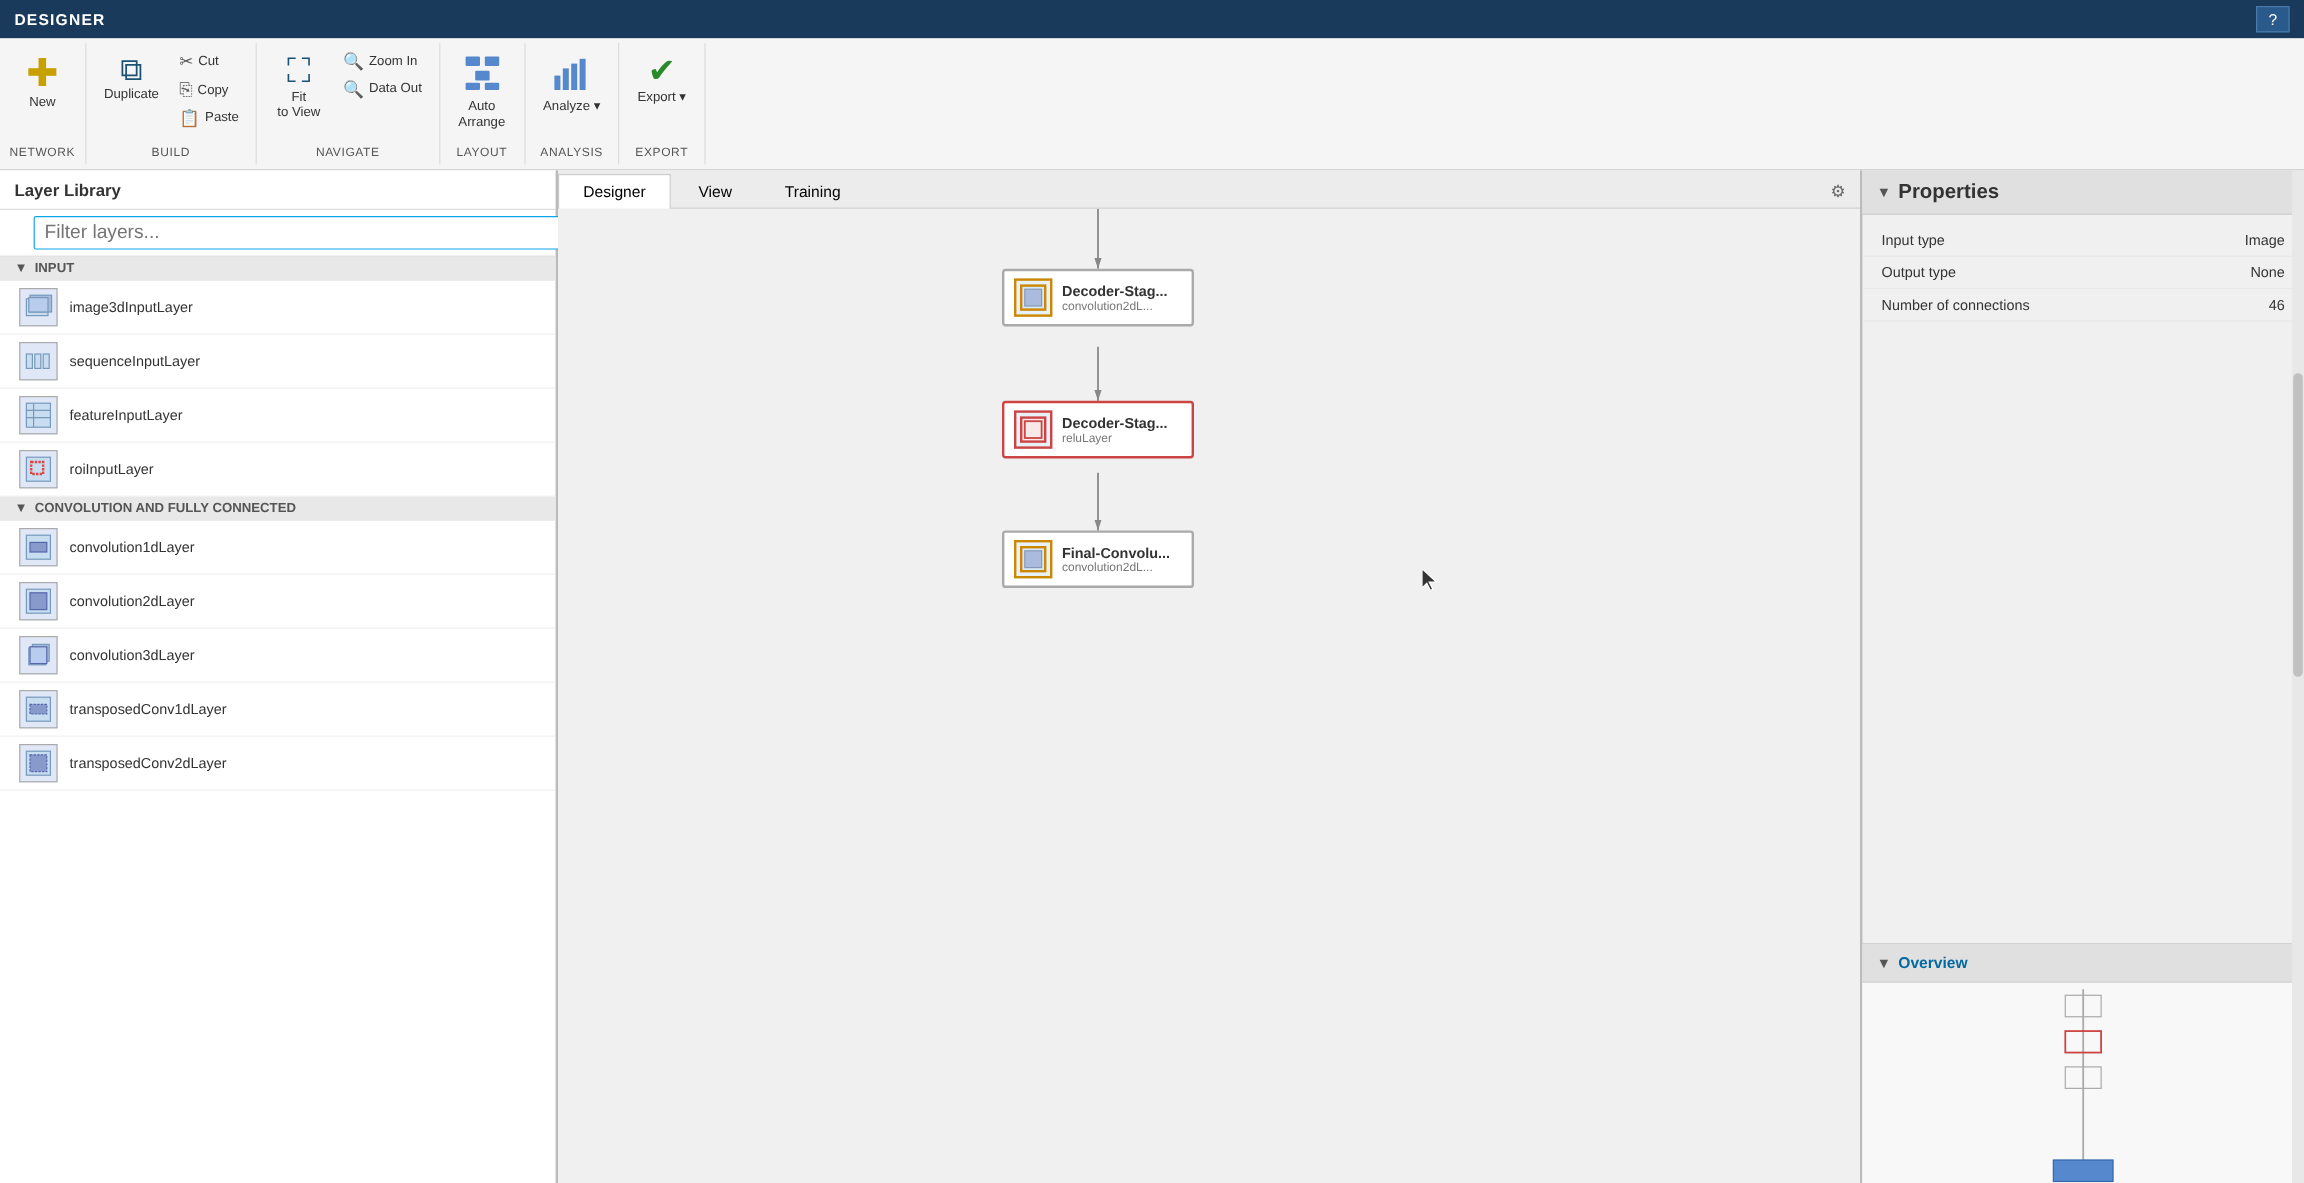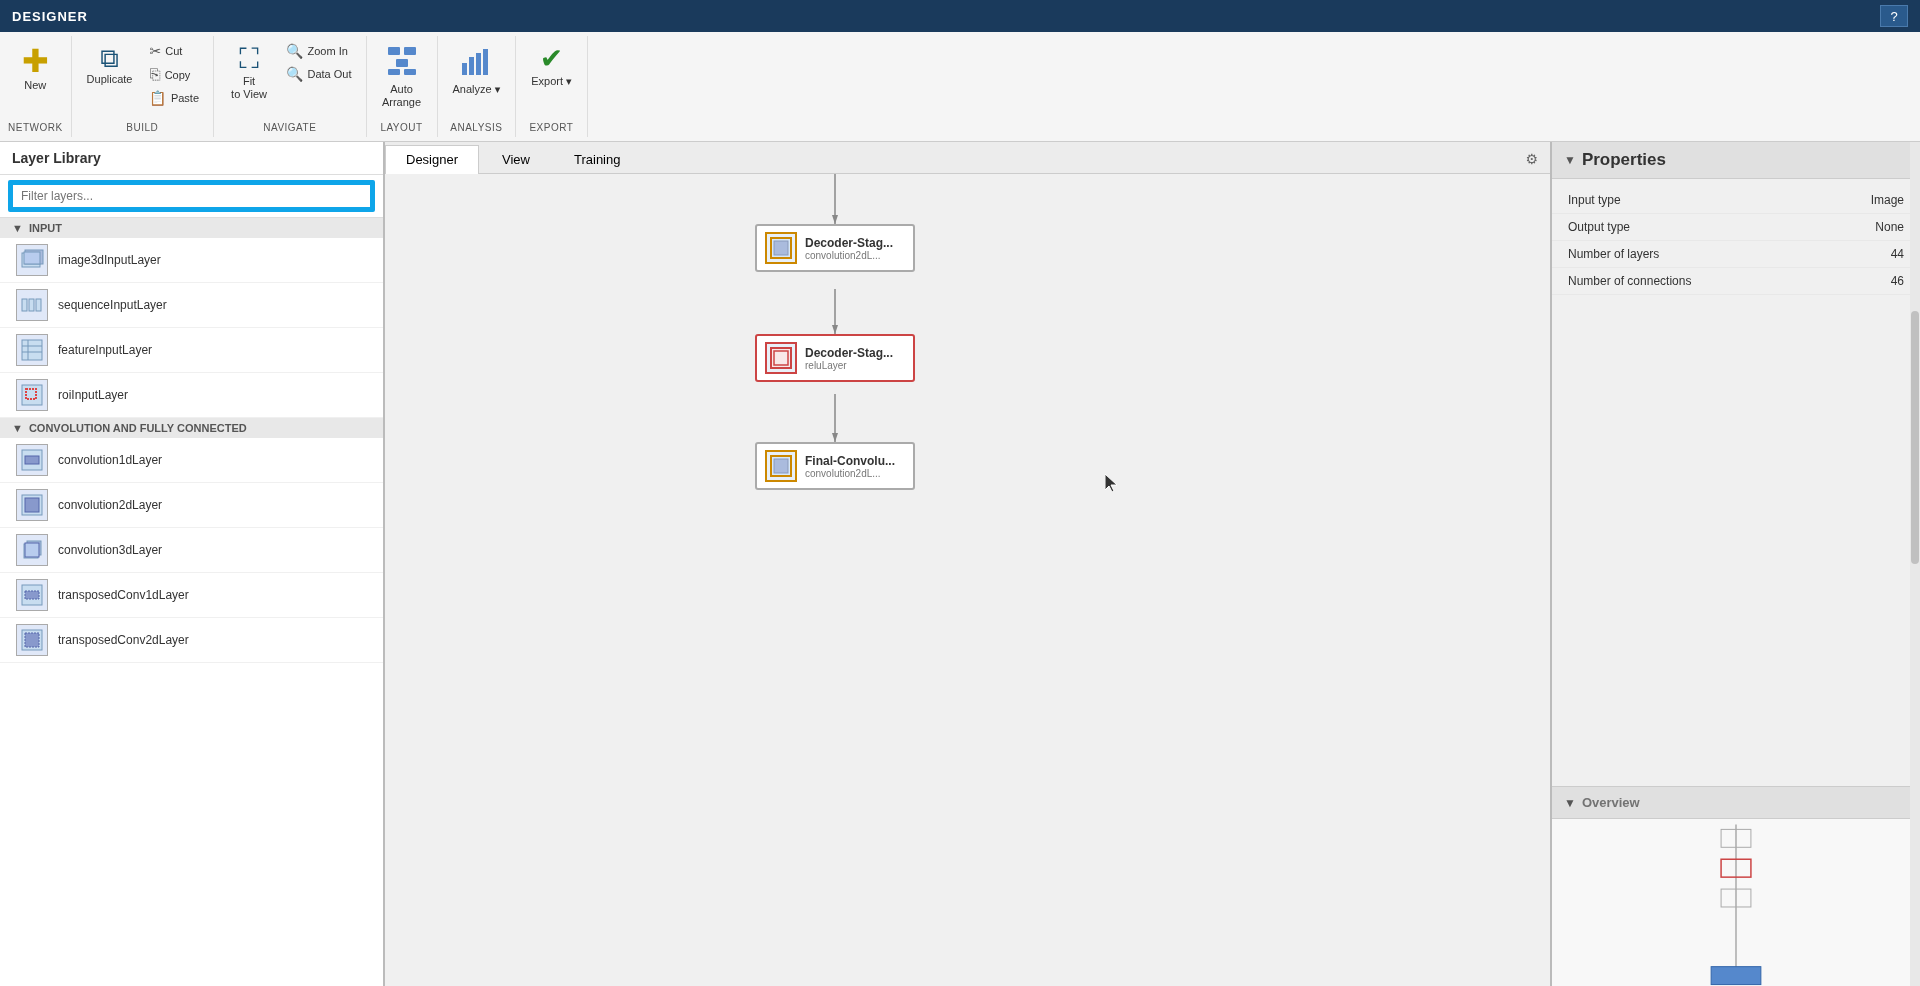--- a/index.html
+++ b/index.html
@@ -111,45 +111,46 @@
     .export-btn .tb-btn-icon { color: #2a8a2a; }
 
     
     .main-content {
       display: flex;
       height: calc(986px - 32px - 110px);
     }
 
     
     .layer-library {
-      width: 385px;
+      width: 465px;
       background: white;
       border-right: 2px solid #bbb;
       display: flex;
       flex-direction: column;
     }
     .library-title {
       font-size: 14px;
       font-weight: 600;
       color: #333;
       padding: 8px 12px;
       border-bottom: 1px solid #ddd;
     }
     .library-filter {
       padding: 5px 8px;
       border-bottom: 1px solid #ddd;
     }
     .filter-input {
       width: 100%;
       padding: 4px 8px;
-      border: 5px solid #0ea5e9;
+      border: 1px solid #0ea5e9;
       border-radius: 2px;
-      font-size: 12px;
+      font-size: 16px;
       color: #999;
       background: white;
+      margin-left: 20px;
     }
     .library-content {
       flex: 1;
       overflow-y: auto;
       position: relative;
     }
     .layer-category {
       background: #e8e8e8;
       padding: 4px 12px;
       font-size: 11px;
@@ -302,21 +303,21 @@
       display: flex;
       align-items: center;
       gap: 6px;
       padding: 8px 12px;
       background: #e0e0e0;
       border-bottom: 1px solid #ccc;
     }
     .overview-title {
       font-size: 13px;
       font-weight: 600;
-      color: #737373;
+      color: #0369a1;
     }
     .overview-canvas {
       background: #f8f8f8;
       height: calc(200px - 33px);
       position: relative;
       overflow: hidden;
     }
 
     
     .overview-svg {
@@ -624,24 +625,20 @@
     <div class="properties-table">
       <div class="prop-row">
         <span class="prop-label">Input type</span>
         <span class="prop-value">Image</span>
       </div>
       <div class="prop-row">
         <span class="prop-label">Output type</span>
         <span class="prop-value">None</span>
       </div>
       <div class="prop-row">
-        <span class="prop-label">Number of layers</span>
-        <span class="prop-value">44</span>
-      </div>
-      <div class="prop-row">
         <span class="prop-label">Number of connections</span>
         <span class="prop-value">46</span>
       </div>
     </div>
 
     <div class="overview-panel">
       <div class="overview-header">
         <span class="collapse-icon">▼</span>
         <span class="overview-title">Overview</span>
       </div>

